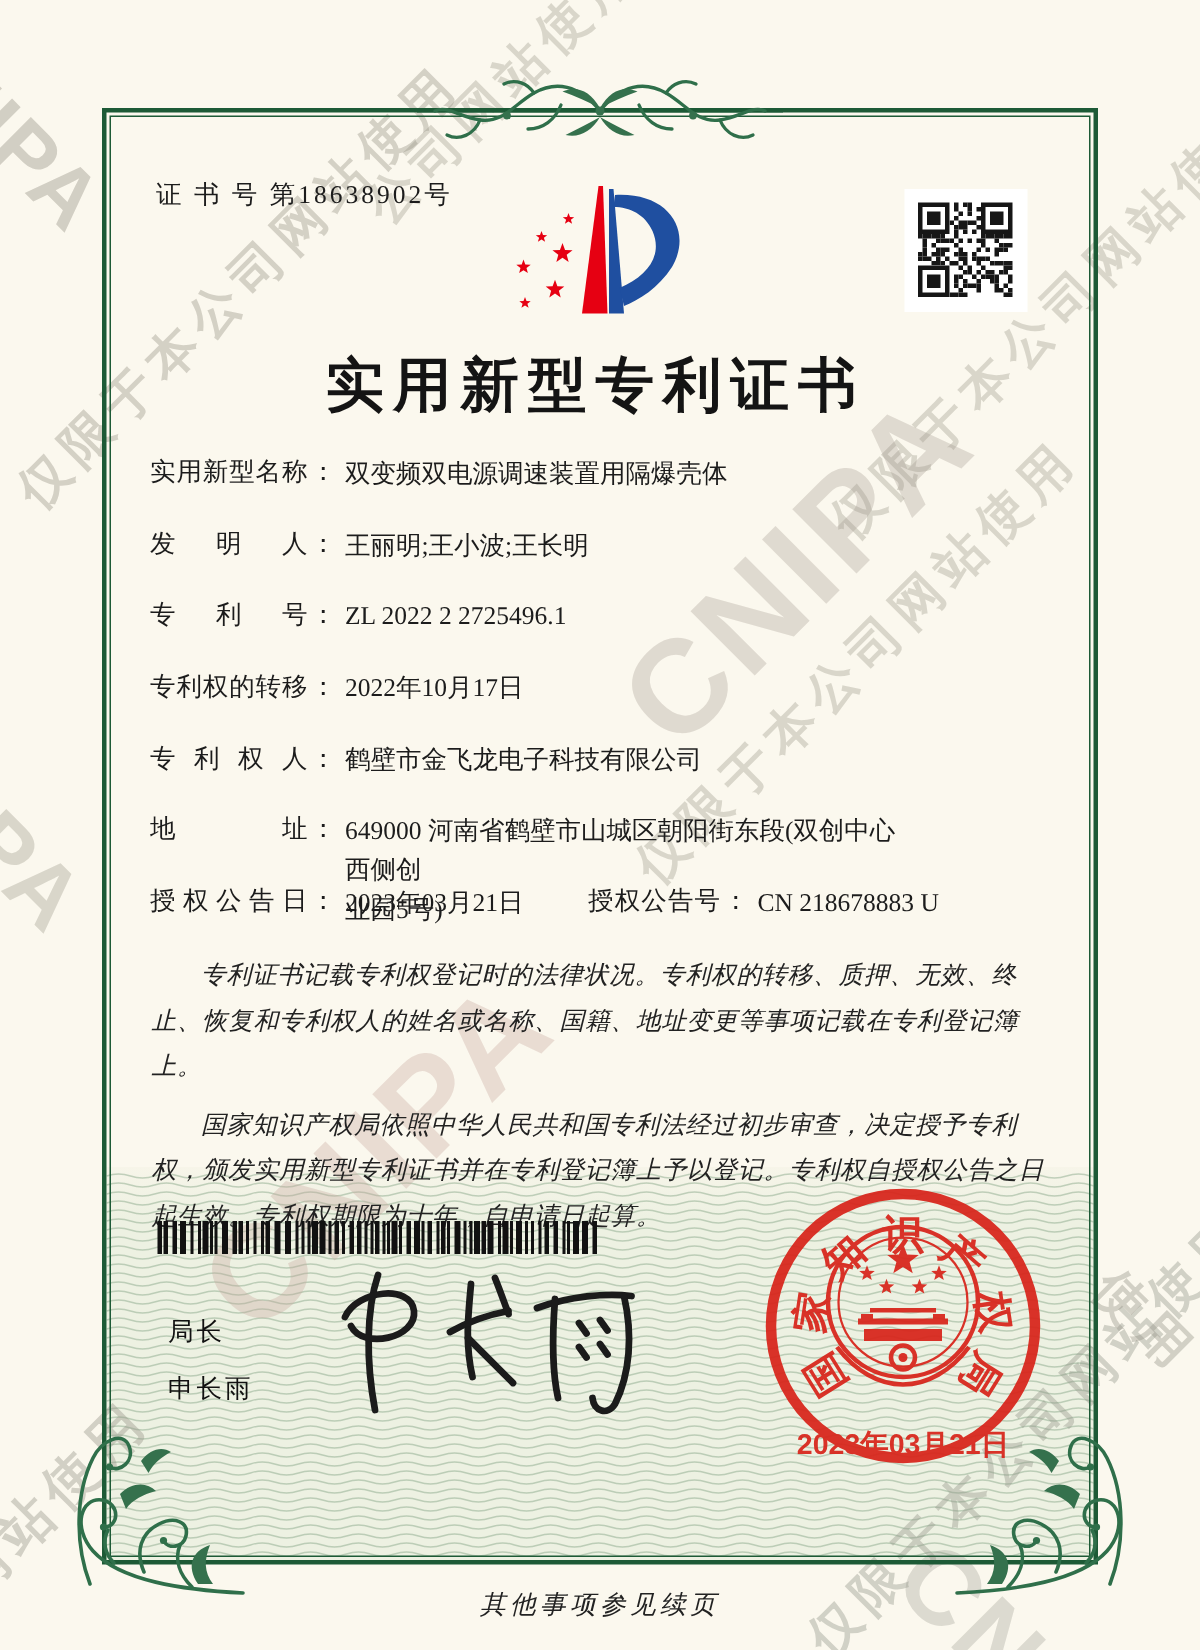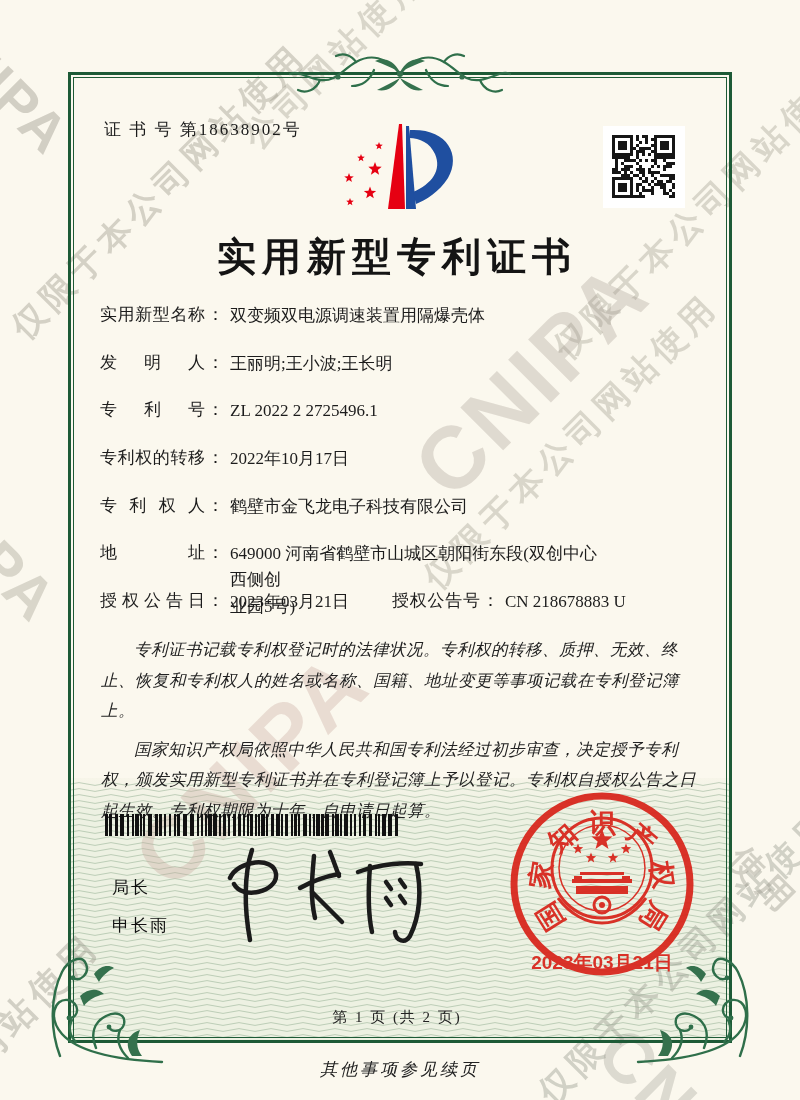--- a/index.html
+++ b/index.html
@@ -515,16 +515,15 @@
             <rect x="74" y="102" width="52" height="8"></rect>
           </g>
           <circle cx="100" cy="121" r="8" stroke-width="3"></circle>
           <circle cx="100" cy="121" r="3" fill="#d8241a" stroke="none"></circle>
           <path d="M56,114 C68,130 84,139 100,139 C116,139 132,130 144,114" stroke-width="3"></path>
         </g>
       </svg>
       <div class="seal-date">2023年03月21日</div>
     </div>
 
-    <div class="page-num">第 1 页 (共 2 页)</div>
     <div class="cont-note">其他事项参见续页</div>
   </div>
 </div>
 
 </body></html>

